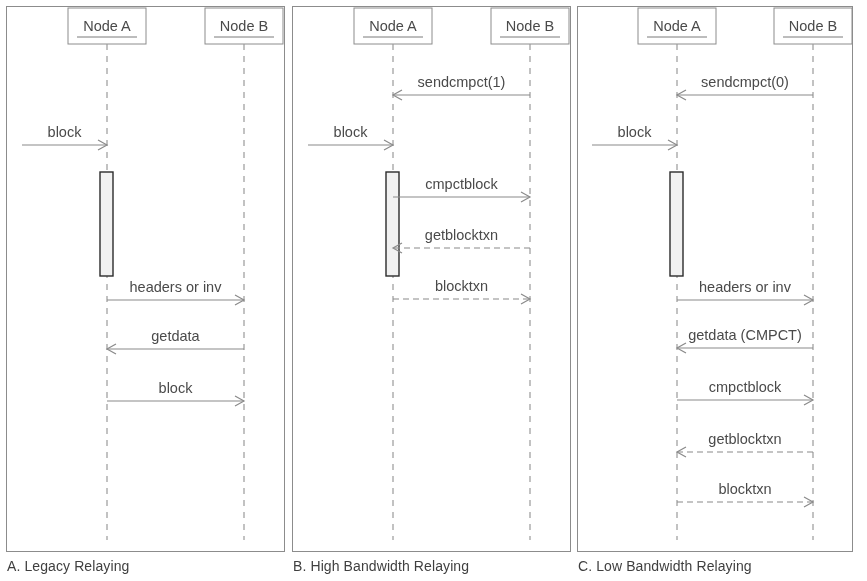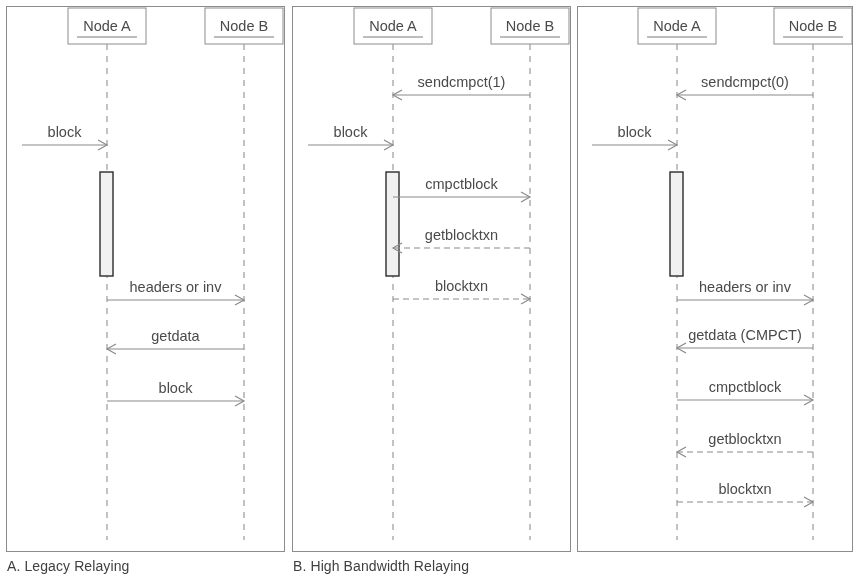--- a/index.html
+++ b/index.html
@@ -188,14 +188,15 @@
         <polyline points="686,447 677,452 686,457" class="msg-head"></polyline>
         <text x="745" y="444" class="msg-label">getblocktxn</text>
         <line x1="677" y1="502" x2="813" y2="502" class="msg-line dashed"></line>
         <polyline points="804,497 813,502 804,507" class="msg-head"></polyline>
         <text x="745" y="494" class="msg-label">blocktxn</text>
       </g>
     </svg>
 
   <div class="caption" id="caption-a">A. Legacy Relaying</div>
   <div class="caption" id="caption-b">B. High Bandwidth Relaying</div>
+  <div class="caption" id="caption-c">C. Low Bandwidth Relaying</div>
 
 </div>
 
 </body></html>

